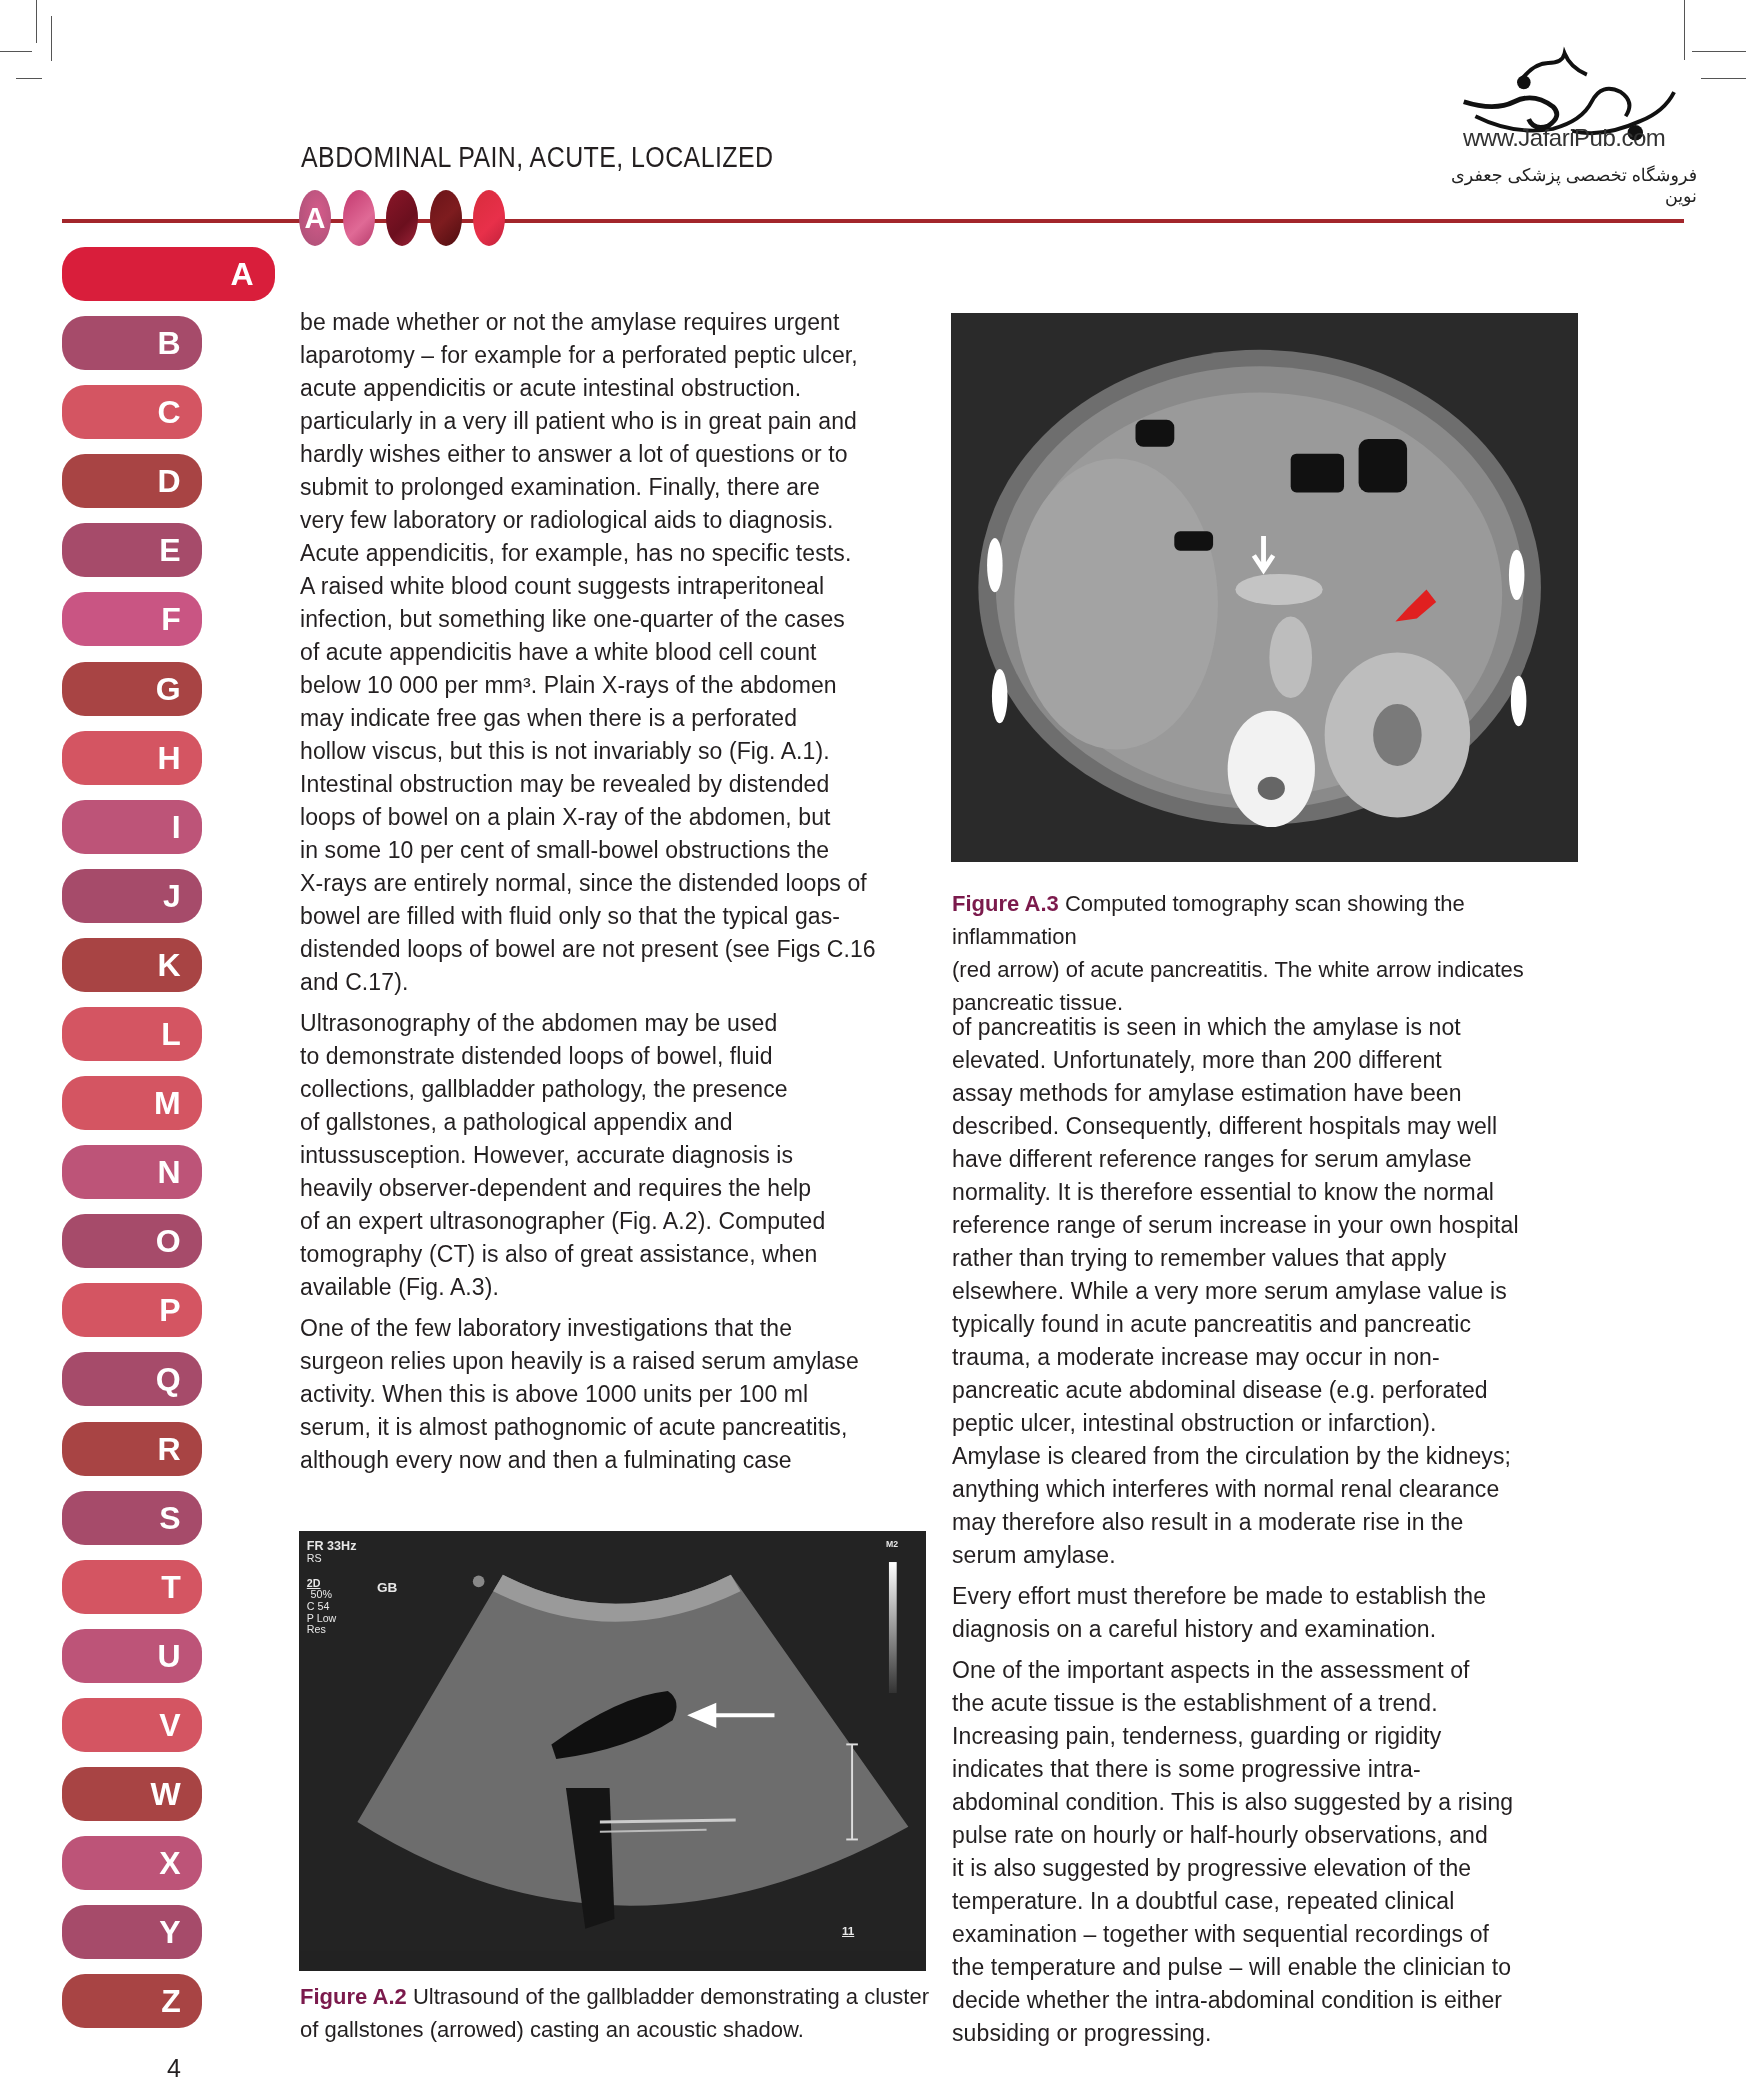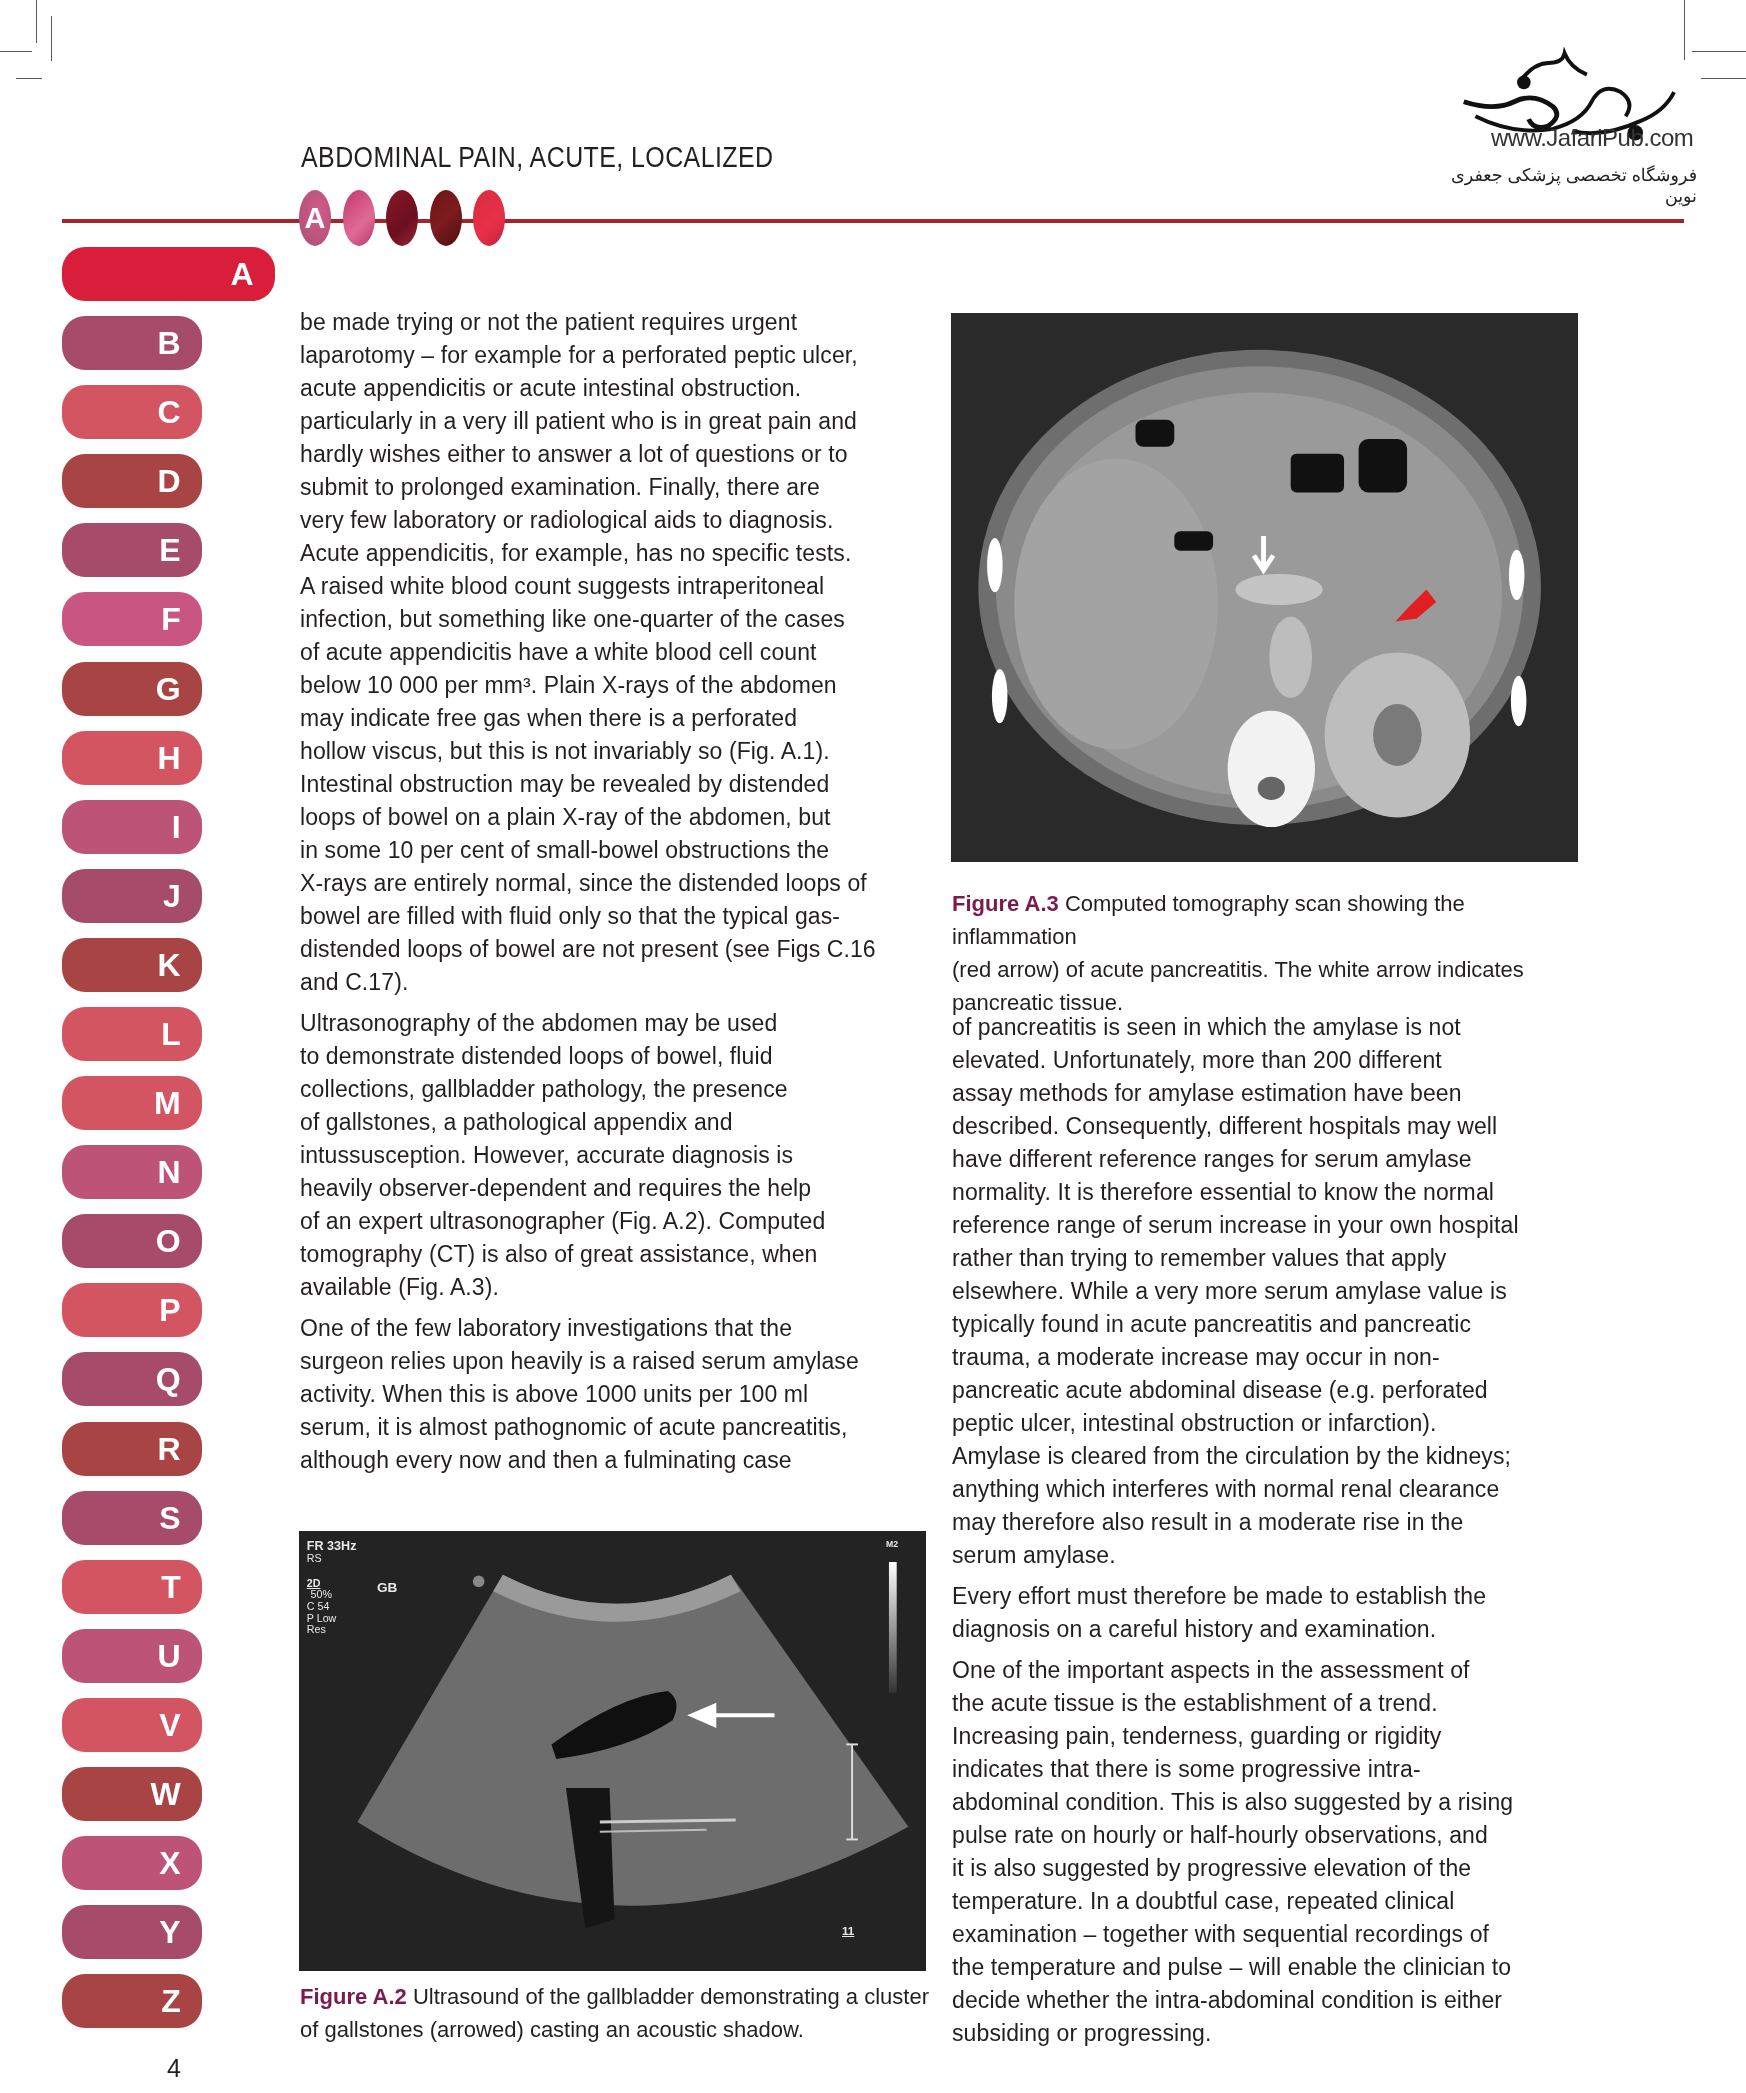--- a/index.html
+++ b/index.html
@@ -17,21 +17,21 @@
   .dot { width: 32px; height: 56px; border-radius: 50%; position: relative; display: flex; align-items: center; justify-content: center;
          color: #fff; font-weight: bold; font-size: 29px; }
   .dot.d1 { background: radial-gradient(ellipse at 60% 40%, #d45b8a, #a84f75); }
   .dot.d2 { background: linear-gradient(135deg, #c2386e, #e06a96 60%, #b53a6a); }
   .dot.d3 { background: linear-gradient(135deg, #8a1628, #6b0f1e 60%, #9d2338); }
   .dot.d4 { background: linear-gradient(135deg, #6a1418, #7e1c1f 50%, #4e0d10); }
   .dot.d5 { background: linear-gradient(135deg, #d82c3c, #e8304a 60%, #c0203a); }
 
   
   .logo { position: absolute; left: 1456px; top: 24px; width: 252px; height: 170px; }
-  .logo-url { position: absolute; left: 1463px; top: 124px; font-size: 24px; color: #333; letter-spacing: -0.5px; margin-left: 28px; }
+  .logo-url { position: absolute; left: 1463px; top: 124px; font-size: 24px; color: #333; letter-spacing: -0.5px; }
   .logo-fa { position: absolute; left: 1425px; top: 165px; font-size: 17.5px; color: #222; direction: rtl; width: 272px; text-align: right; }
 
   
   .tabs { position: absolute; left: 62px; top: 247px; }
   .tab { position: absolute; left: 0; height: 54px; border-radius: 23px; color: #fff; font-weight: bold;
          font-size: 32px; display: flex; align-items: center; justify-content: flex-end; box-sizing: border-box; padding-right: 21.3px; width: 140px; cursor: pointer; }
   .tab.active { width: 213px; padding-right: 21.3px; }
 
   .page-number { position: absolute; left: 167px; top: 2054px; font-size: 25px; color: #231f20; }
 
@@ -110,21 +110,21 @@
     <div class="tab" style="top: 1382px; background: rgb(189, 84, 120);">U</div>
     <div class="tab" style="top: 1451px; background: rgb(212, 85, 98);">V</div>
     <div class="tab" style="top: 1520px; background: rgb(168, 68, 68);">W</div>
     <div class="tab" style="top: 1589px; background: rgb(189, 84, 120);">X</div>
     <div class="tab" style="top: 1658px; background: rgb(166, 75, 106);">Y</div>
     <div class="tab" style="top: 1727px; background: rgb(168, 68, 68);">Z</div>
   </div>
 
 <div class="col col-left" id="col-left" style="top:306px;">
     <p>
-      <span class="line">be made trying or not the patient requires urgent</span>
+      <span class="line">be made whether or not the amylase requires urgent</span>
       <span class="line">laparotomy – for example for a perforated peptic ulcer,</span>
       <span class="line">acute appendicitis or acute intestinal obstruction.</span>
       <span class="line">particularly in a very ill patient who is in great pain and</span>
       <span class="line">hardly wishes either to answer a lot of questions or to</span>
       <span class="line">submit to prolonged examination. Finally, there are</span>
       <span class="line">very few laboratory or radiological aids to diagnosis.</span>
       <span class="line">Acute appendicitis, for example, has no specific tests.</span>
       <span class="line">A raised white blood count suggests intraperitoneal</span>
       <span class="line">infection, but something like one-quarter of the cases</span>
       <span class="line">of acute appendicitis have a white blood cell count</span>

